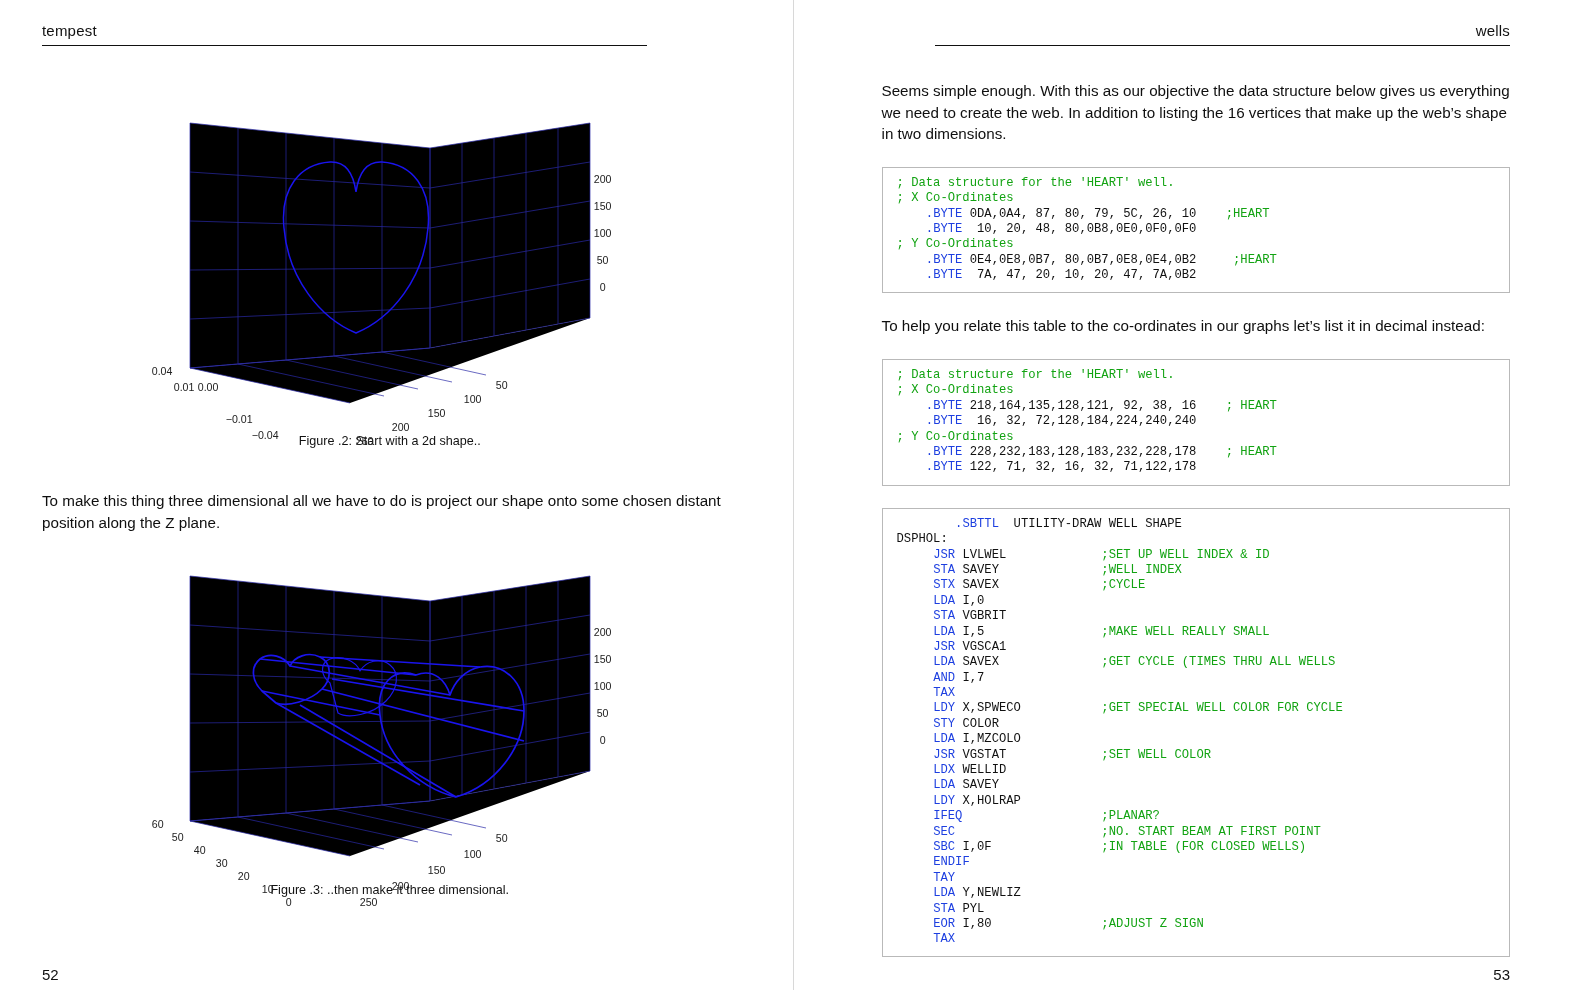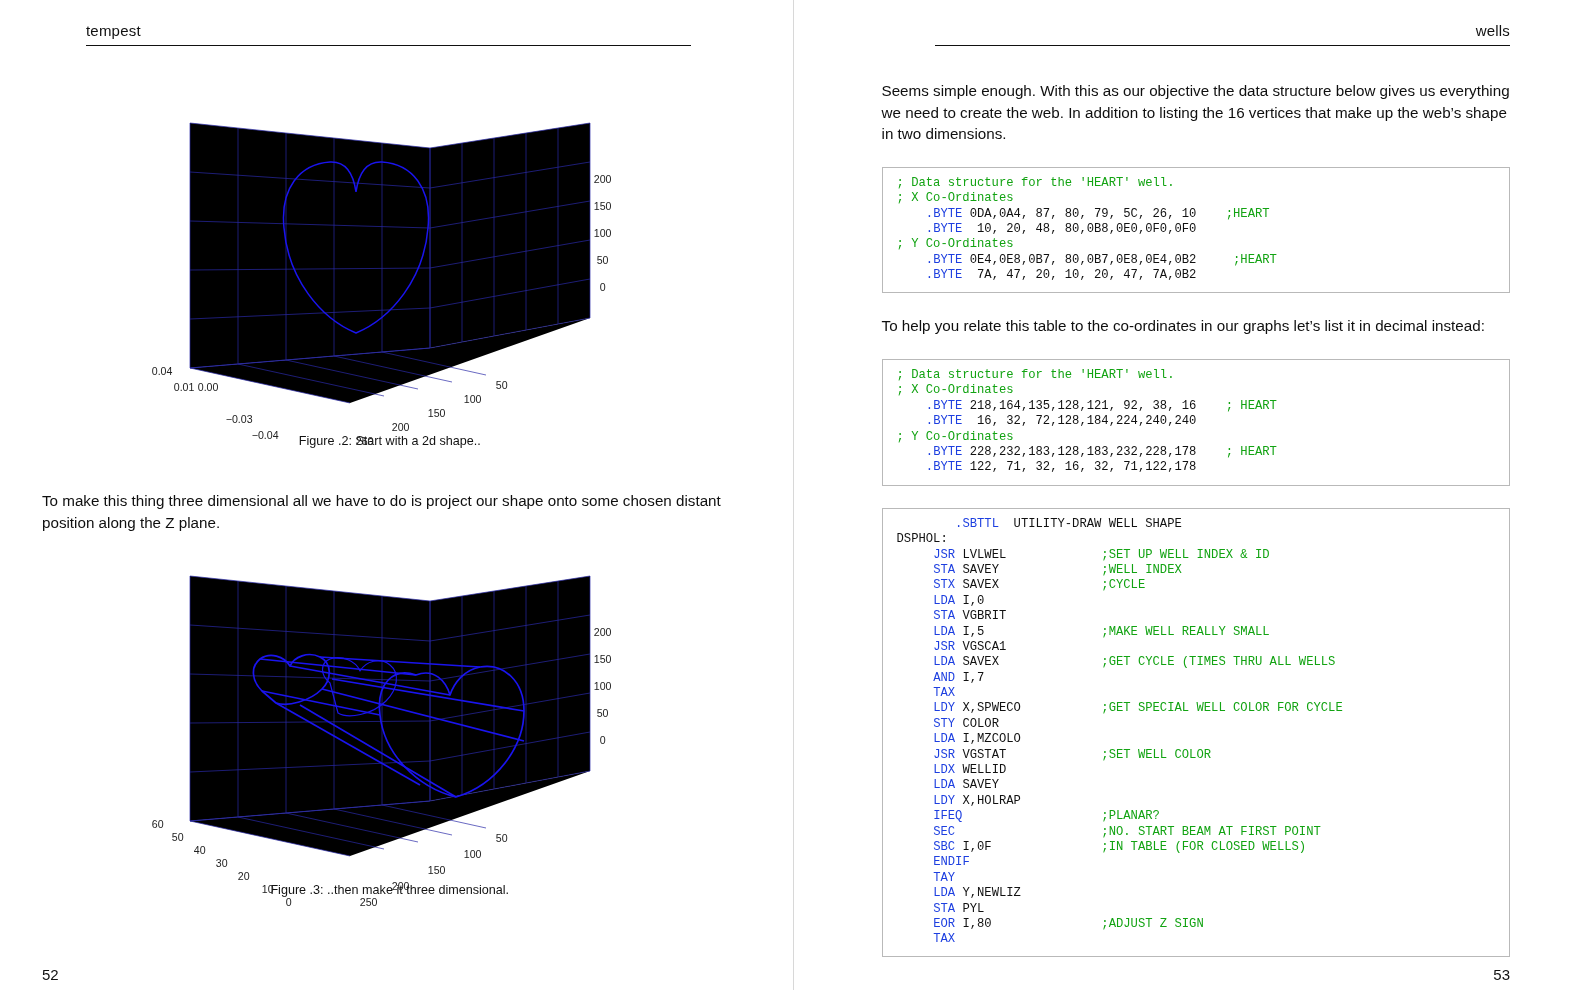--- a/index.html
+++ b/index.html
@@ -50,21 +50,20 @@
     padding-bottom: 6px;
     border-bottom: 1.6px solid #111;
     letter-spacing: 0.2px;
   }
   .runhead.right {
     text-align: right;
     margin-left: 53px;
   }
   .runhead.left {
     width: 605px;
-    margin-left: 44px;
   }
   p.body {
     font-size: 15.2px;
     line-height: 1.42;
     color: #0f0f0f;
     margin: 0;
   }
   .figure {
     margin: 0 auto;
     text-align: center;
@@ -180,21 +179,21 @@
           <div>150</div>
           <div>100</div>
           <div>50</div>
           <div>0</div>
         </div>
 
         <div style="position:absolute;left:-28px;top:247px;font-size:10.6px;color:#222;">
           <div style="position:absolute;left:0px;top:0px;">0.04</div>
           <div style="position:absolute;left:22px;top:16px;">0.01</div>
           <div style="position:absolute;left:46px;top:16px;">0.00</div>
-          <div style="position:absolute;left:74px;top:48px;">−0.03</div>
+          <div style="position:absolute;left:74px;top:48px;">−0.01</div>
           <div style="position:absolute;left:100px;top:64px;">−0.04</div>
         </div>
 
         <div style="position:absolute;left:160px;top:247px;font-size:10.6px;color:#222;">
           <div style="position:absolute;left:16px;top:70px;">250</div>
           <div style="position:absolute;left:52px;top:56px;">200</div>
           <div style="position:absolute;left:88px;top:42px;">150</div>
           <div style="position:absolute;left:124px;top:28px;">100</div>
           <div style="position:absolute;left:156px;top:14px;">50</div>
         </div>

